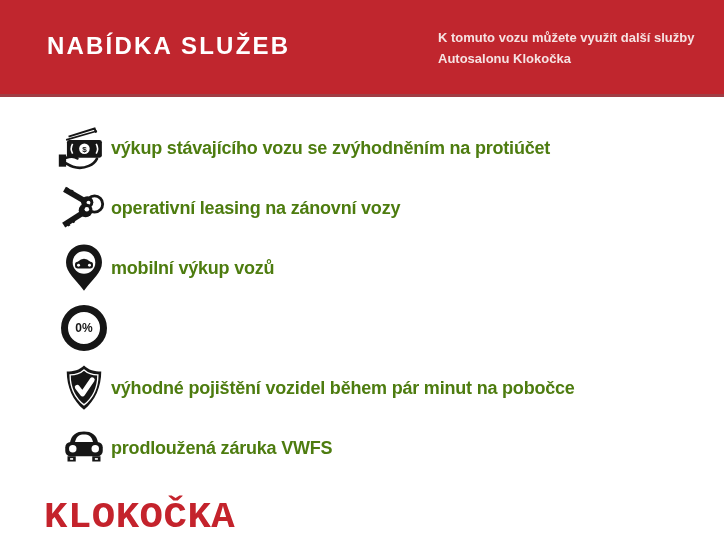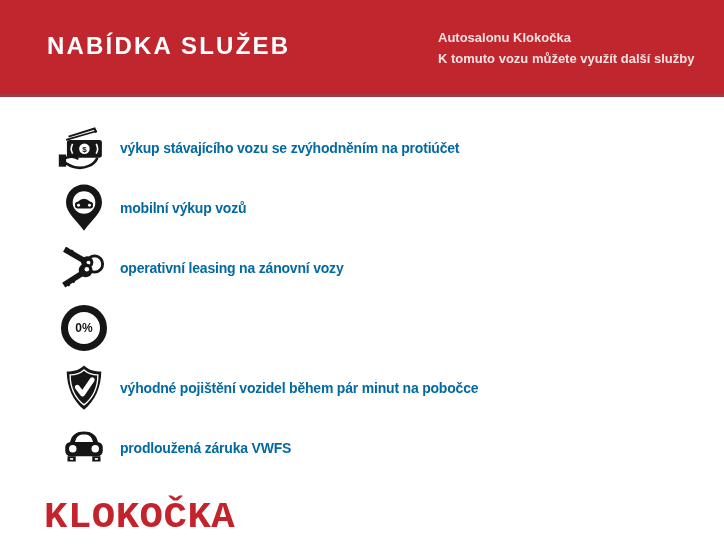--- a/index.html
+++ b/index.html
@@ -52,24 +52,23 @@
     padding-left:57px;
   }
   .icon-box{
     width:54px;height:54px;
     display:flex;
     align-items:center;
     justify-content:center;
     flex:0 0 54px;
   }
   .service-label{
-    margin-left:9px;
-    font-size:14px;
-    font-weight:bold;
-    color:#0369a1;
+    font-size:18px;
+    font-weight:bold;
+    color:#4d7c0f;
     letter-spacing:-0.2px;
     white-space:nowrap;
   }
   
   .ring{
     width:32px;height:32px;
     border:7px solid #161616;
     border-radius:50%;
     display:flex;align-items:center;justify-content:center;
   }
@@ -93,22 +92,22 @@
   }
 </style>
 </head>
 <body>
 
 <div class="page">
 
   <header class="banner">
     <h1>NABÍDKA SLUŽEB</h1>
     <div class="subtitle">
+      <div>K tomuto vozu můžete využít další služby</div>
       <div>Autosalonu Klokočka</div>
-      <div>K tomuto vozu můžete využít další služby</div>
     </div>
   </header>
 
   <main class="services">
 
     <div class="service-row">
       <span class="icon-box">
         <svg width="52" height="52" viewBox="0 0 64 64">
           <path d="M13 18 L45 8 L47 13" fill="none" stroke="#161616" stroke-width="2.5"></path>
           <path d="M10 22 L48 11" fill="none" stroke="#161616" stroke-width="2"></path>
@@ -116,34 +115,20 @@
           <circle cx="32.5" cy="33" r="6.5" fill="#ffffff"></circle>
           <text x="32.5" y="37" font-size="10" font-weight="bold" fill="#161616" text-anchor="middle">$</text>
           <path d="M18 27 q-3.5 6 0 12" fill="none" stroke="#ffffff" stroke-width="2"></path>
           <path d="M47 27 q3.5 6 0 12" fill="none" stroke="#ffffff" stroke-width="2"></path>
           <rect x="1" y="40" width="9" height="15" fill="#161616"></rect>
           <path d="M10 44 q9 -3 14 1" fill="none" stroke="#161616" stroke-width="3" stroke-linecap="round"></path>
           <path d="M10 51 q14 9 28 3 q7 -3 10 -9" fill="none" stroke="#161616" stroke-width="3.2" stroke-linecap="round"></path>
         </svg>
       </span>
       <span class="service-label">výkup stávajícího vozu se zvýhodněním na protiúčet</span>
-    </div>
-
-    <div class="service-row">
-      <span class="icon-box">
-        <svg width="50" height="50" viewBox="0 0 64 64">
-          <path d="M32 2 C19 2 9 12 9 25 C9 38 21 46 32 61 C43 46 55 38 55 25 C55 12 45 2 32 2 Z" fill="#161616"></path>
-          <circle cx="32" cy="25" r="14.5" fill="#ffffff"></circle>
-          <path d="M24 24 q8 -8 16 0 l-2 3 h-12 z" fill="#161616"></path>
-          <rect x="20.5" y="24" width="23" height="8.5" rx="3.5" fill="#161616"></rect>
-          <circle cx="25" cy="28.5" r="1.9" fill="#ffffff"></circle>
-          <circle cx="39" cy="28.5" r="1.9" fill="#ffffff"></circle>
-        </svg>
-      </span>
-      <span class="service-label">mobilní výkup vozů</span>
     </div>
 
     <div class="service-row">
       <span class="icon-box">
         <svg width="54" height="52" viewBox="0 0 64 64">
           <circle cx="45" cy="27" r="10" fill="none" stroke="#161616" stroke-width="3.5"></circle>
           <line x1="34" y1="24" x2="8" y2="9" stroke="#161616" stroke-width="7"></line>
           <line x1="12" y1="7" x2="9" y2="13" stroke="#161616" stroke-width="3"></line>
           <line x1="18" y1="10" x2="15" y2="16" stroke="#161616" stroke-width="3"></line>
           <circle cx="36" cy="25" r="7.5" fill="#161616"></circle>
@@ -153,20 +138,34 @@
           <line x1="16" y1="44" x2="20" y2="50" stroke="#161616" stroke-width="3"></line>
           <circle cx="34" cy="35" r="8.5" fill="#161616"></circle>
           <circle cx="35.5" cy="33.5" r="2.8" fill="#ffffff"></circle>
         </svg>
       </span>
       <span class="service-label">operativní leasing na zánovní vozy</span>
     </div>
 
     <div class="service-row">
       <span class="icon-box">
+        <svg width="50" height="50" viewBox="0 0 64 64">
+          <path d="M32 2 C19 2 9 12 9 25 C9 38 21 46 32 61 C43 46 55 38 55 25 C55 12 45 2 32 2 Z" fill="#161616"></path>
+          <circle cx="32" cy="25" r="14.5" fill="#ffffff"></circle>
+          <path d="M24 24 q8 -8 16 0 l-2 3 h-12 z" fill="#161616"></path>
+          <rect x="20.5" y="24" width="23" height="8.5" rx="3.5" fill="#161616"></rect>
+          <circle cx="25" cy="28.5" r="1.9" fill="#ffffff"></circle>
+          <circle cx="39" cy="28.5" r="1.9" fill="#ffffff"></circle>
+        </svg>
+      </span>
+      <span class="service-label">mobilní výkup vozů</span>
+    </div>
+
+    <div class="service-row">
+      <span class="icon-box">
         <span class="ring">
           <span>0%</span>
         </span>
       </span>
     </div>
 
     <div class="service-row">
       <span class="icon-box">
         <svg width="48" height="50" viewBox="0 0 64 64">
           <path d="M32 2 C38 8 46 10 55 10 C55 30 47 49 32 61 C17 49 9 30 9 10 C18 10 26 8 32 2 Z" fill="#161616"></path>

